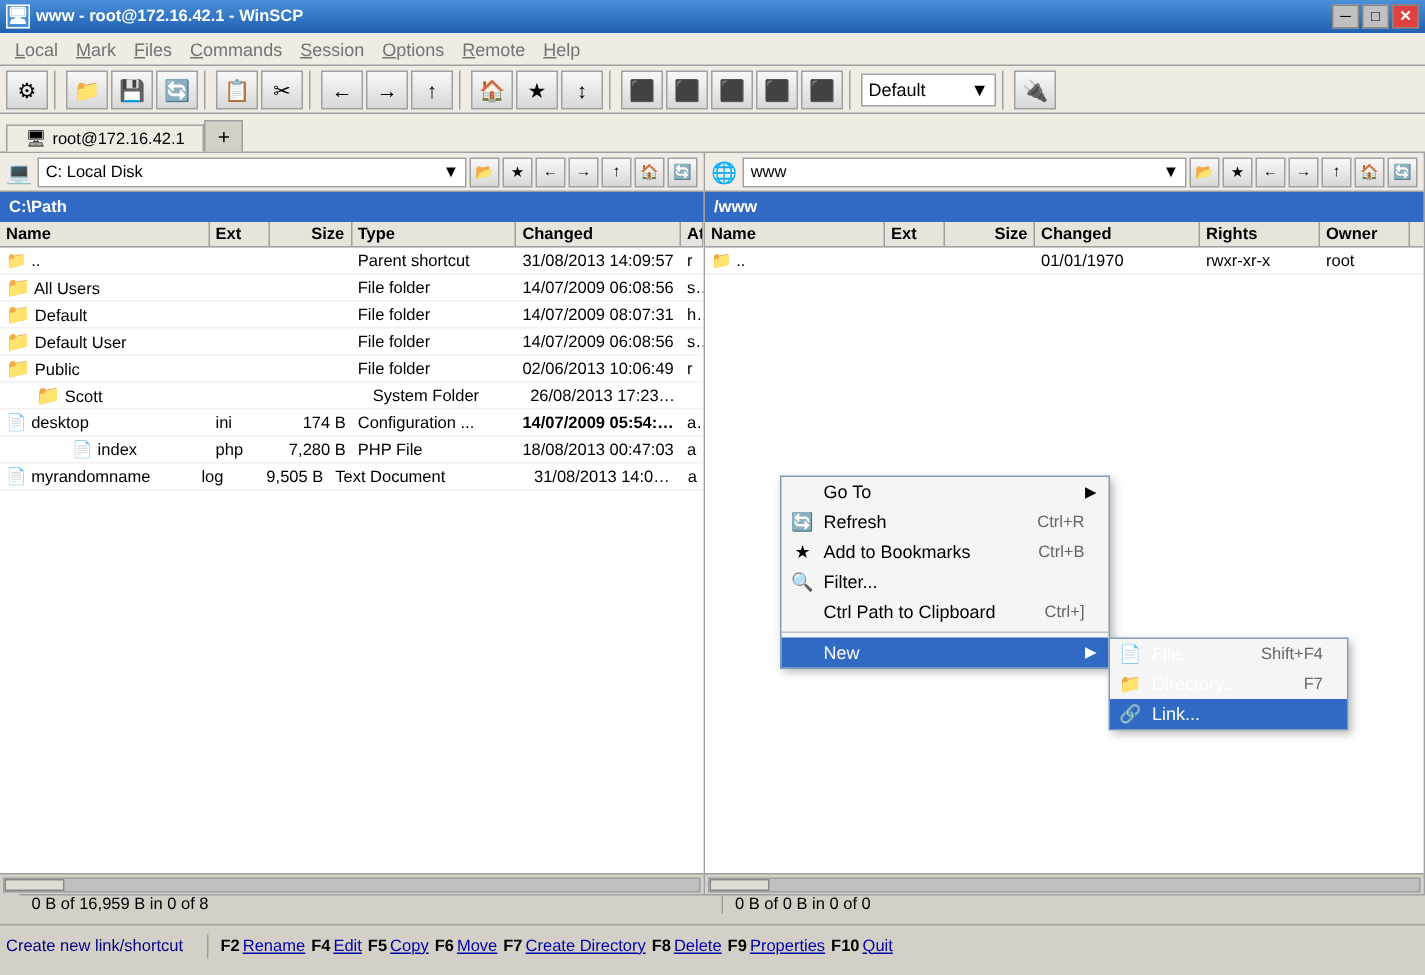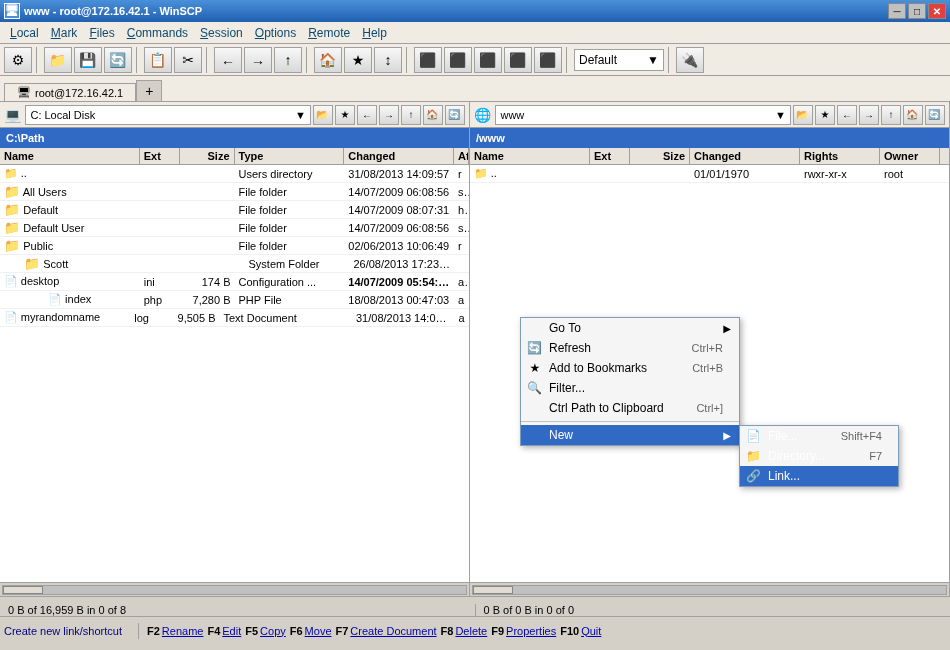--- a/index.html
+++ b/index.html
@@ -24,21 +24,21 @@
 
     
     .menu-bar {
       background: #f0ece4;
       height: 22px;
       display: flex;
       align-items: center;
       padding: 0 4px;
       border-bottom: 1px solid #a0a0a0;
     }
-    .menu-item { padding: 2px 6px; cursor: pointer; font-size: 12px; color: #0c4a6e; }
+    .menu-item { padding: 2px 6px; cursor: pointer; font-size: 12px; color: #737373; }
 
     
     .toolbar {
       background: #f0ece4;
       height: 32px;
       display: flex;
       align-items: center;
       padding: 0 4px;
       border-bottom: 1px solid #a0a0a0;
       gap: 2px;
@@ -173,22 +173,23 @@
       width: 40px; height: 100%;
       background: #e0dcd4;
       border: 1px solid #888;
     }
 
     
     .status-bar {
       height: 20px;
       background: #d4d0c8;
       display: flex;
-      align-items: flex-end;
+      align-items: flex-start;
       border-top: 1px solid #a0a0a0;
+      margin-left: 13px;
     }
     .status-left { flex: 1; padding: 0 8px; border-right: 1px solid #a0a0a0; font-size: 11px; }
     .status-right { flex: 1; padding: 0 8px; font-size: 11px; }
 
     
     .bottom-toolbar {
       height: 28px;
       background: #d4d0c8;
       display: flex;
       align-items: center;
@@ -350,21 +351,21 @@
         <div class="col-header" style="width:110px;">Type</div>
         <div class="col-header" style="width:110px;">Changed</div>
         <div class="col-header" style="width:15px;">At</div>
       </div>
       <div class="file-list-content">
 
         <div class="file-row">
           <div class="file-cell" style="width:140px;"><span class="parent-icon">📁</span> ..</div>
           <div class="file-cell" style="width:40px;"></div>
           <div class="file-cell" style="width:55px;text-align:right;"></div>
-          <div class="file-cell" style="width:110px;">Users directory</div>
+          <div class="file-cell" style="width:110px;">Parent shortcut</div>
           <div class="file-cell" style="width:110px;">31/08/2013 14:09:57</div>
           <div class="file-cell" style="width:15px;">r</div>
         </div>
 
         <div class="file-row">
           <div class="file-cell" style="width:140px;"><span class="folder-icon">📁</span> All Users</div>
           <div class="file-cell" style="width:40px;"></div>
           <div class="file-cell" style="width:55px;text-align:right;"></div>
           <div class="file-cell" style="width:110px;">File folder</div>
           <div class="file-cell" style="width:110px;">14/07/2009 06:08:56</div>
@@ -568,21 +569,21 @@
   <span class="bottom-btn">
     <span class="key">F5</span>
     <span class="label">Copy</span>
   </span>
   <span class="bottom-btn">
     <span class="key">F6</span>
     <span class="label">Move</span>
   </span>
   <span class="bottom-btn">
     <span class="key">F7</span>
-    <span class="label">Create Document</span>
+    <span class="label">Create Directory</span>
   </span>
   <span class="bottom-btn">
     <span class="key">F8</span>
     <span class="label">Delete</span>
   </span>
   <span class="bottom-btn">
     <span class="key">F9</span>
     <span class="label">Properties</span>
   </span>
   <span class="bottom-btn">

